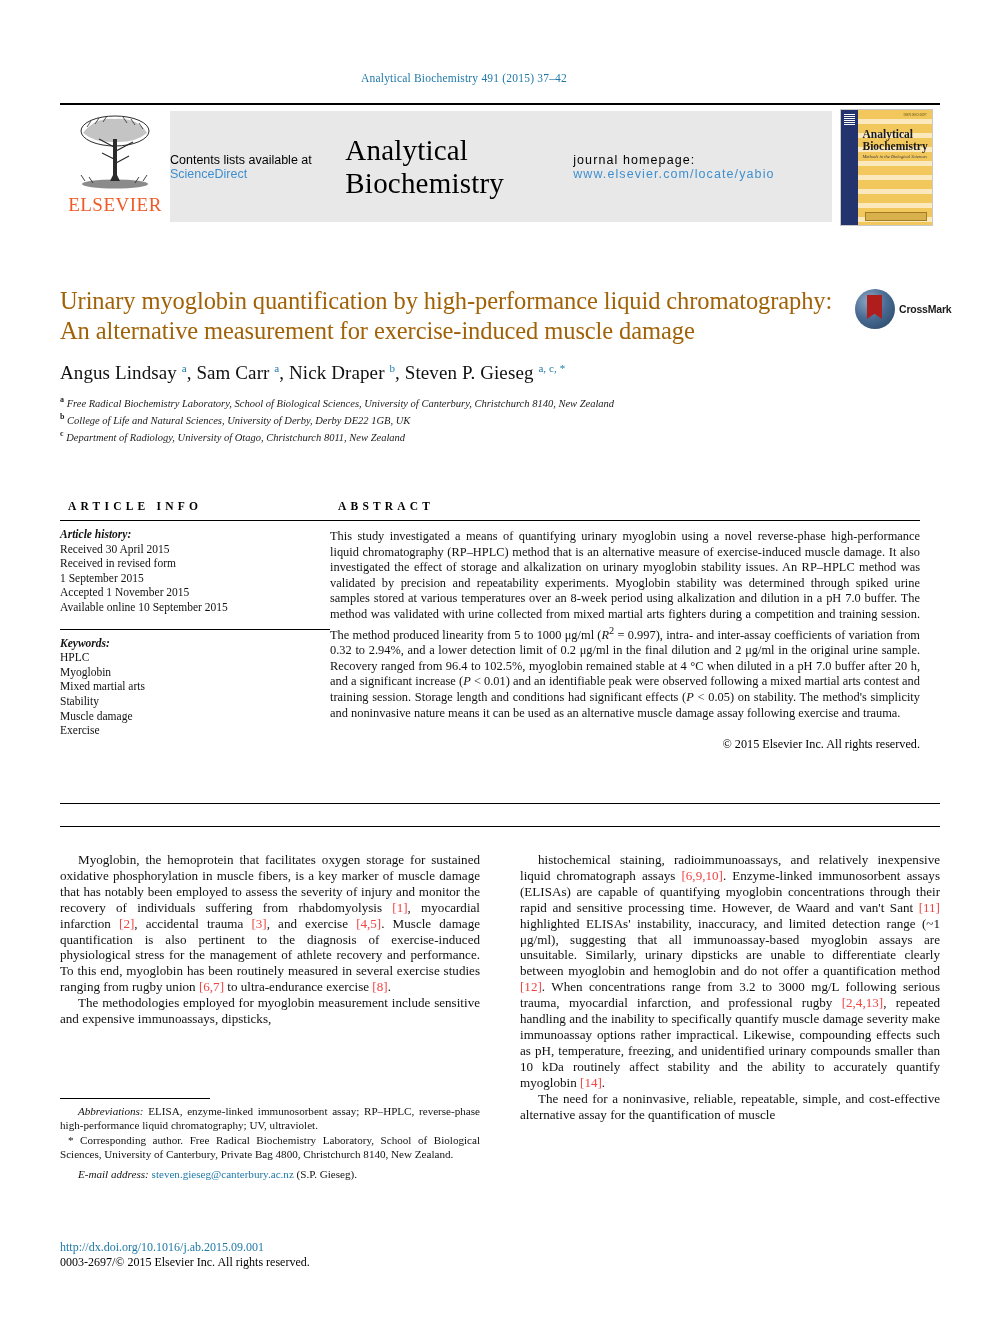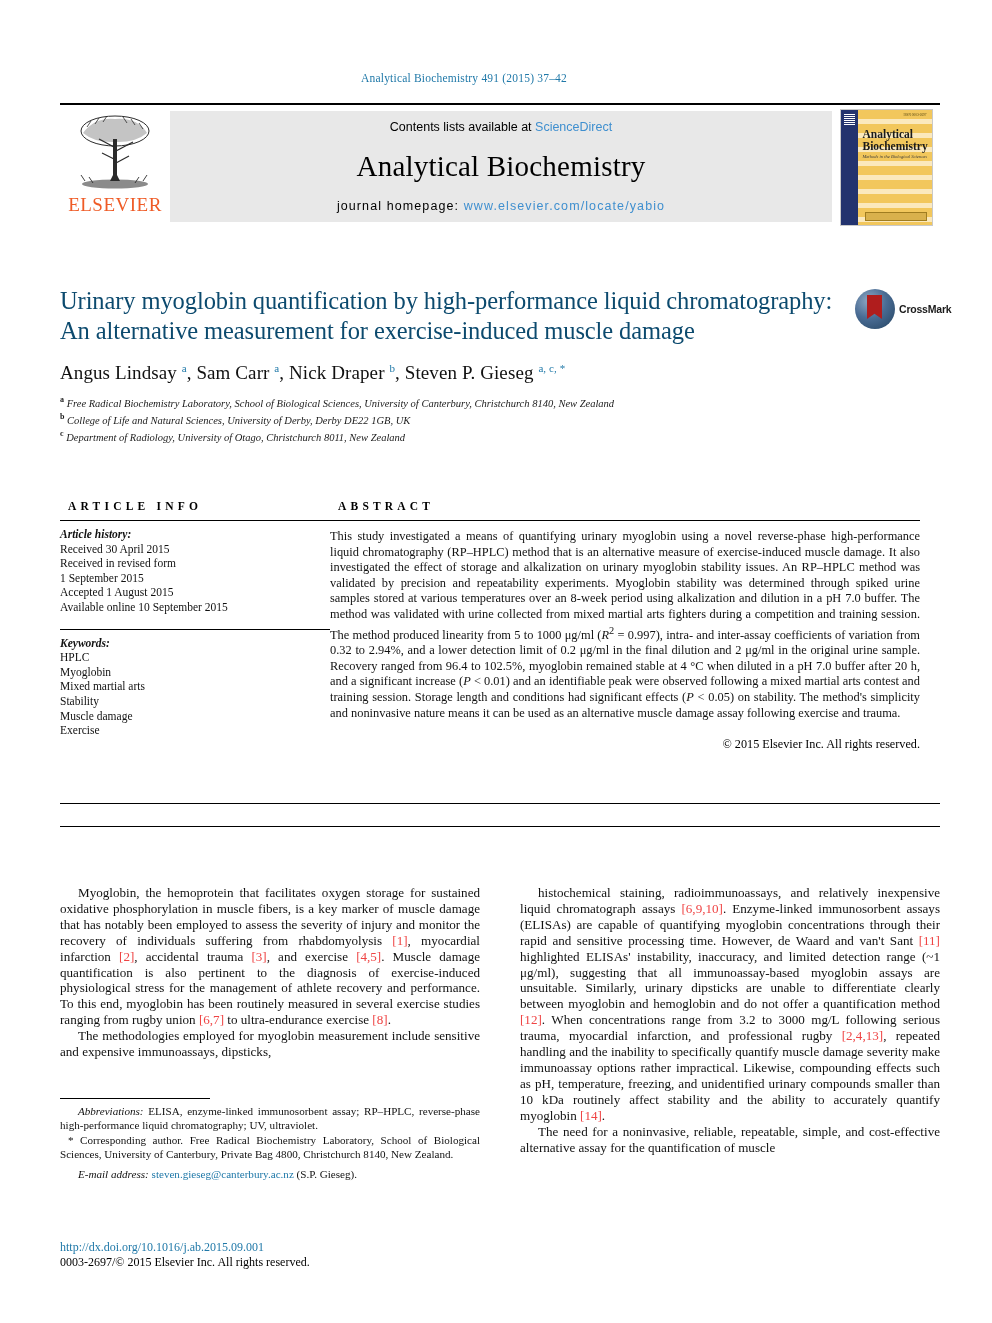--- a/index.html
+++ b/index.html
@@ -60,21 +60,21 @@
     color: #ef5b26;
     font-weight: 400;
     margin-top: 1px;
   }
   .center-band {
     flex: 1 1 auto;
     background: #e8e8e8;
     margin: 6px 0 8px 0;
     position: relative;
     display: flex;
-    flex-direction: column;
+    flex-direction: row;
     align-items: center;
     justify-content: space-between;
     padding: 9px 0 9px 0;
     box-sizing: border-box;
   }
   .contents-line {
     font-family: "Liberation Sans", sans-serif;
     font-size: 12.5px;
     color: #000;
   }
@@ -152,21 +152,21 @@
     position: absolute;
     top: 286px;
     left: 60px;
     width: 790px;
   }
   .paper-title {
     font-family: "Liberation Serif", serif;
     font-size: 24.5px;
     line-height: 30px;
     font-weight: 400;
-    color: #0c4a6e;
+    color: #a16207;
     margin: 0;
     letter-spacing: -0.1px;
   }
   .crossmark {
     position: absolute;
     top: 287px;
     left: 855px;
     width: 92px;
     height: 44px;
     display: flex;
@@ -269,21 +269,21 @@
     position: absolute;
     top: 826px;
     left: 60px;
     width: 880px;
     border-top: 0.8px solid #000;
   }
 
   
   .body-cols {
     position: absolute;
-    top: 885px;
+    top: 852px;
     left: 60px;
     width: 880px;
     display: flex;
     gap: 40px;
   }
   .bcol { width: 420px; flex: 0 0 420px; }
   .bcol p {
     margin: 0;
     font-family: "Liberation Serif", serif;
     font-size: 13.1px;
@@ -402,21 +402,21 @@
   <div class="meta-row">
 
     <div class="col-info">
       <div class="sec-head">ARTICLE INFO</div>
       <div class="rule-top"></div>
       <div class="info-body">
         <div class="lbl">Article history:</div>
         <div>Received 30 April 2015</div>
         <div>Received in revised form</div>
         <div>1 September 2015</div>
-        <div>Accepted 1 August 2015</div>
+        <div>Accepted 1 November 2015</div>
         <div>Available online 10 September 2015</div>
       </div>
       <div class="info-body kw-rule">
         <div class="lbl">Keywords:</div>
         <div>HPLC</div>
         <div>Myoglobin</div>
         <div>Mixed martial arts</div>
         <div>Stability</div>
         <div>Muscle damage</div>
         <div>Exercise</div>

